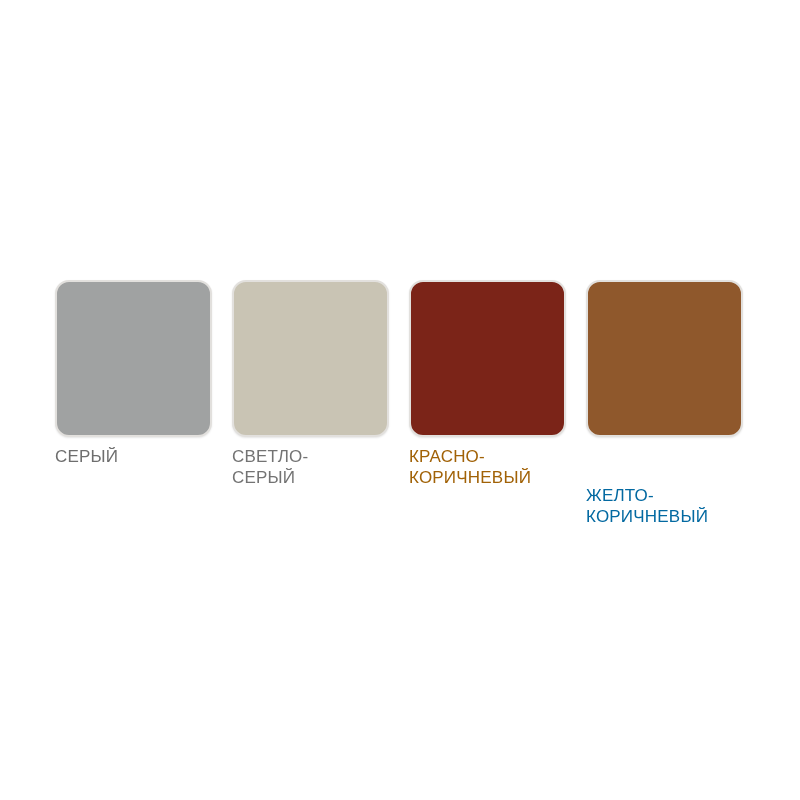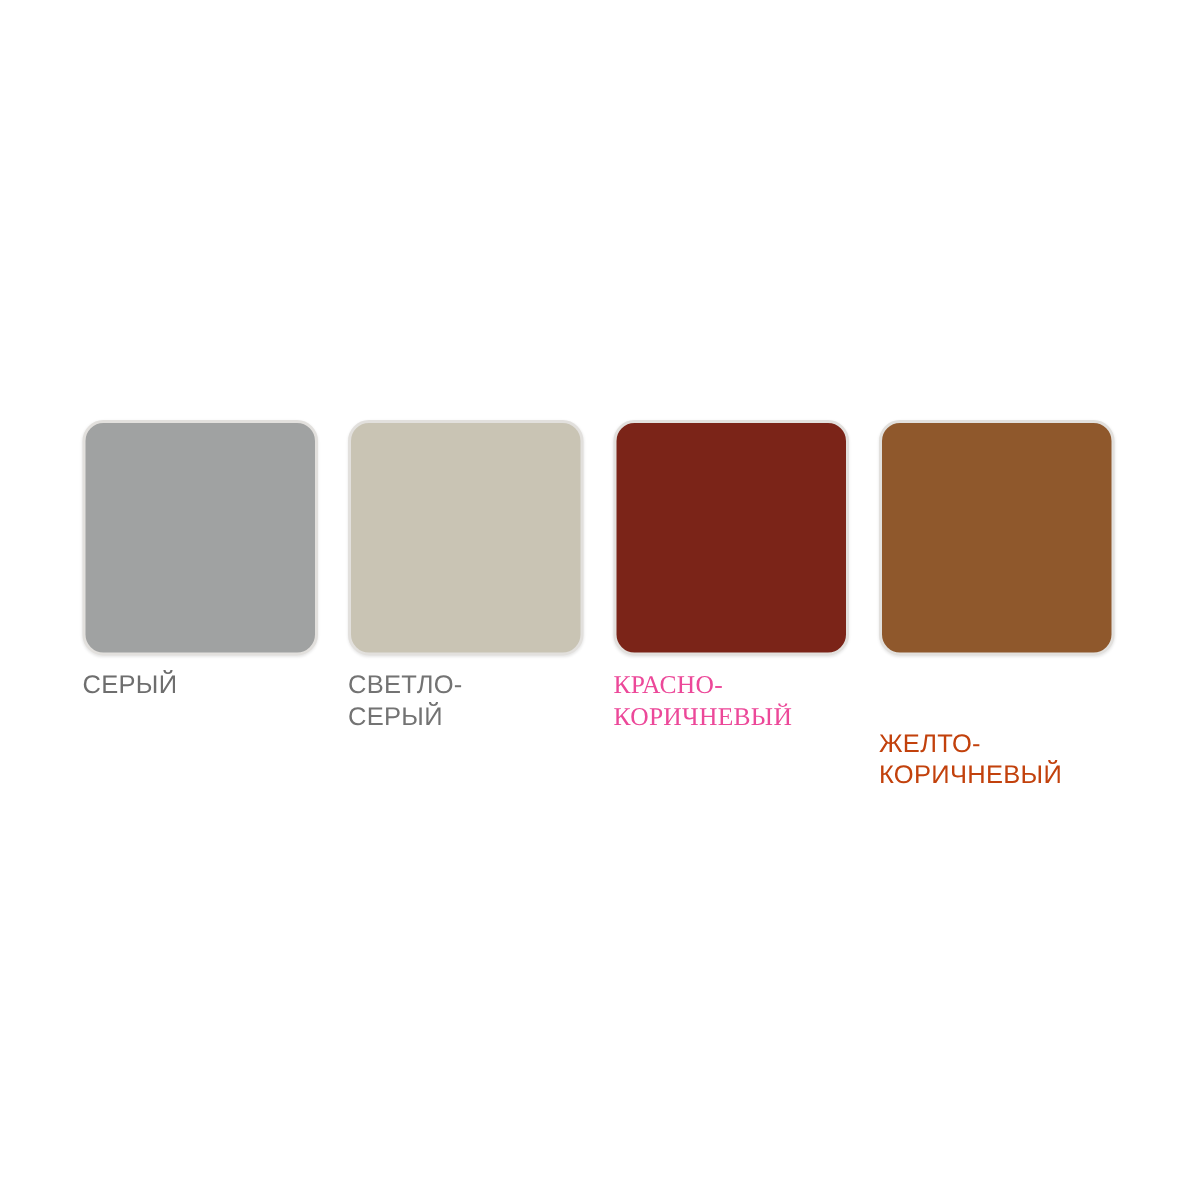--- a/index.html
+++ b/index.html
@@ -79,24 +79,24 @@
     </div>
 
     <div class="swatch-cell">
       <div class="swatch-chip" style="background-color: rgb(201, 196, 180); border-color: rgb(226, 224, 221);"></div>
       <div class="swatch-label" style="color: #737373;">СВЕТЛО-
 СЕРЫЙ</div>
     </div>
 
     <div class="swatch-cell">
       <div class="swatch-chip" style="background-color: rgb(123, 36, 24); border-color: rgb(226, 224, 221);"></div>
-      <div class="swatch-label" style="color: #ec4899; font-family: Liberation Serif, serif;">КРАСНО-
+      <div class="swatch-label" style="color: #a16207;">КРАСНО-
 КОРИЧНЕВЫЙ</div>
     </div>
 
     <div class="swatch-cell">
       <div class="swatch-chip" style="background-color: rgb(143, 88, 44); border-color: rgb(226, 224, 221);"></div>
-      <div class="swatch-label" style="color: #c2410c; margin-top: 48px;">ЖЕЛТО-
+      <div class="swatch-label" style="color: #0369a1; margin-top: 48px;">ЖЕЛТО-
 КОРИЧНЕВЫЙ</div>
     </div>
 
   </div>
 </div>
 
 </body></html>

